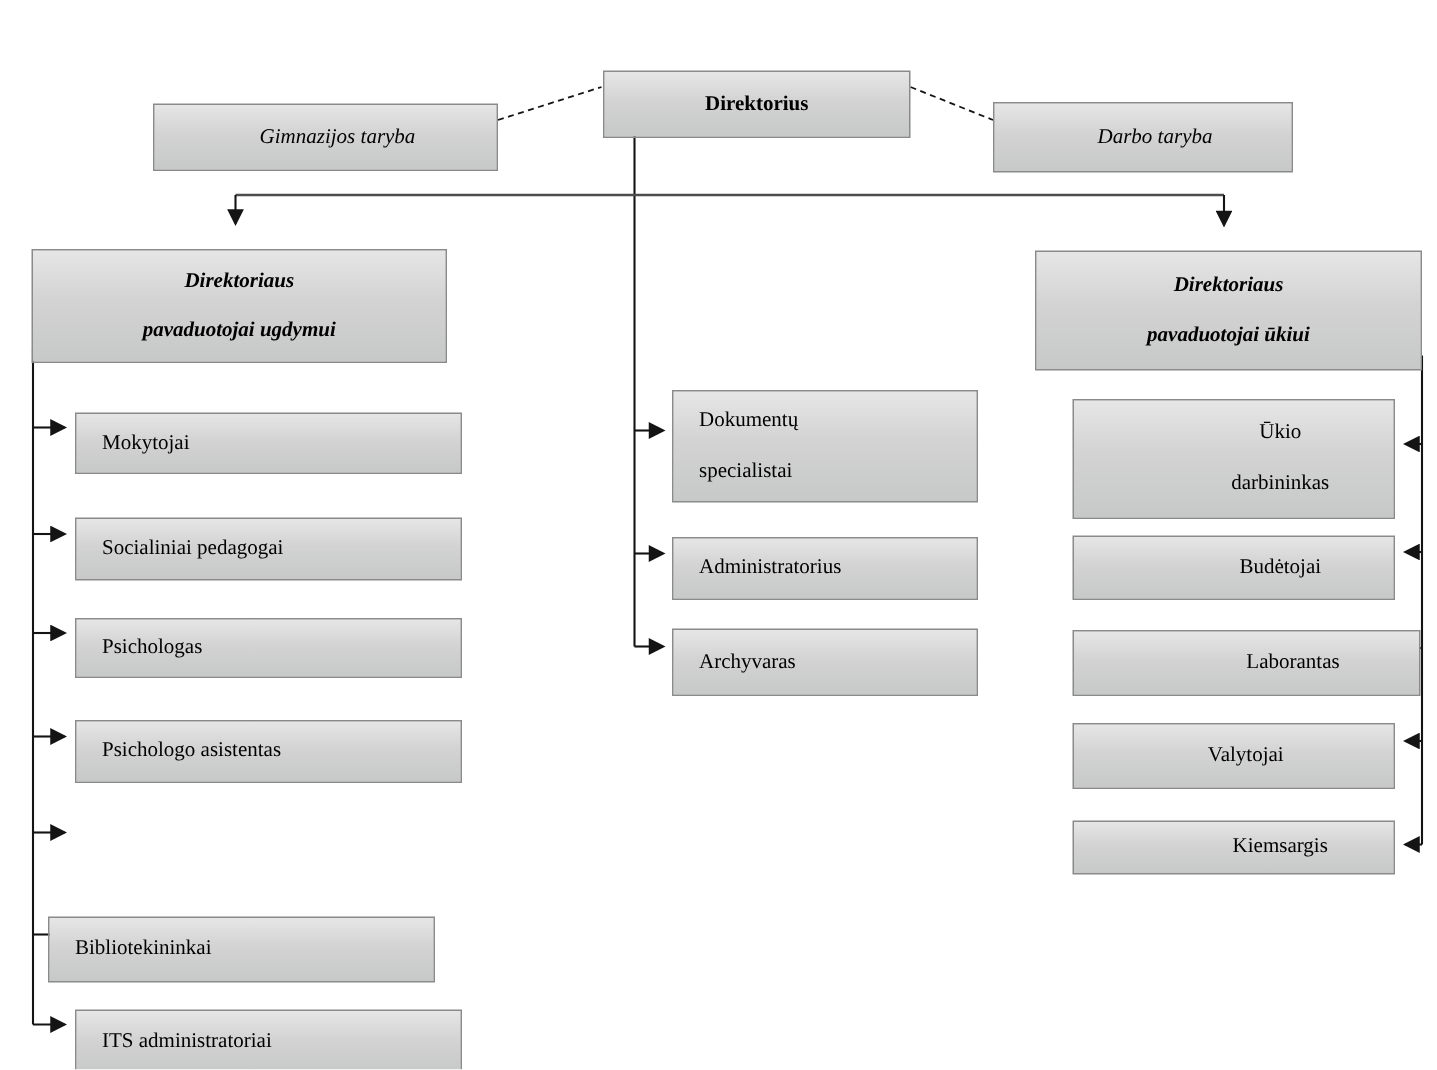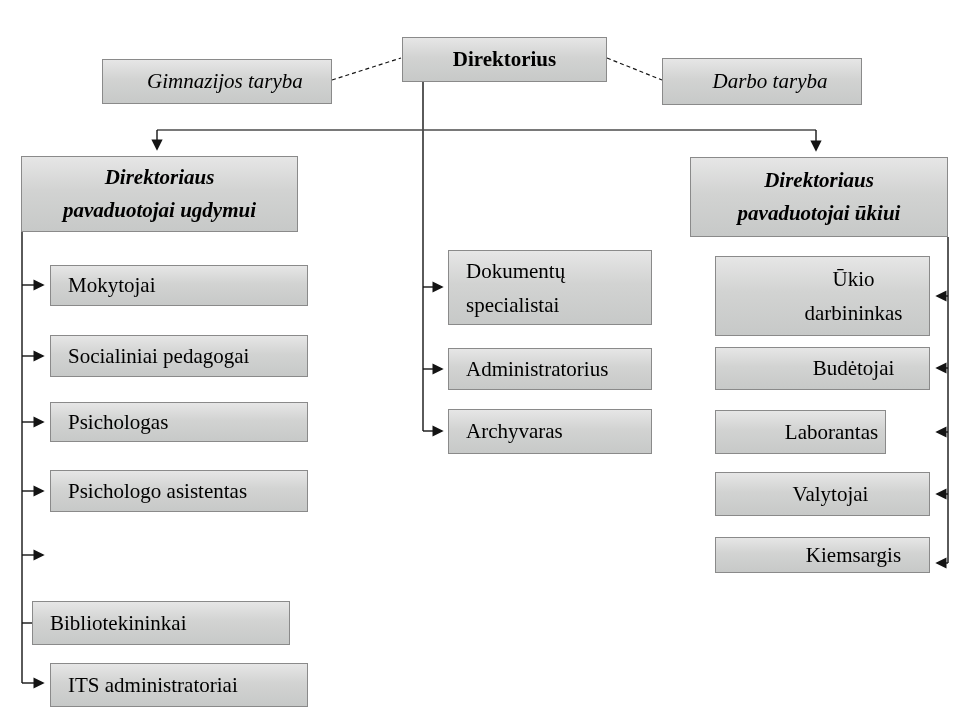--- a/index.html
+++ b/index.html
@@ -20,21 +20,21 @@
   }
   .connectors{position:absolute;left:0;top:0;width:958px;height:713px;}
   .conn{stroke:var(--connector-color);stroke-width:1.4;fill:none;}
   .conn-dashed{stroke:var(--connector-color);stroke-width:1.2;fill:none;stroke-dasharray:4 3;}
   .branch{stroke:var(--branch-line-color);stroke-width:1.6;fill:none;}
   .arrowhead{fill:var(--connector-color);}
   .box{
     position:absolute;box-sizing:border-box;
     background:linear-gradient(180deg,var(--box-fill-top) 0%,#d2d3d2 45%,var(--box-fill-bottom) 100%);
     border:1px solid var(--box-border);
-    font-size:21px;line-height:1.0;
+    font-size:14px;line-height:1.0;margin-top:10px;
   }
   .center{display:flex;align-items:center;justify-content:center;text-align:center;}
   .bold{font-weight:bold;}
   .italic{font-style:italic;padding-left:16px;}
   .bold-italic{font-weight:bold;font-style:italic;}
   .item{display:flex;align-items:center;padding-left:17px;}
   .item-right{display:flex;flex-direction:column;align-items:center;justify-content:center;padding-left:62px;text-align:center;}
   .two-line{display:flex;flex-direction:column;justify-content:center;}
   .two-line span{display:block;line-height:34px;}
   .header-box{display:flex;flex-direction:column;justify-content:center;text-align:center;}
@@ -134,21 +134,21 @@
     <span>Archyvaras</span>
   </div>
 
   <div class="box two-line" style="left:715px;top:256px;width:215px;height:80px;padding-left:62px;text-align:center;">
     <span>Ūkio</span>
     <span>darbininkas</span>
   </div>
   <div class="box item-right" style="left:715px;top:347px;width:215px;height:43px;">
     <span>Budėtojai</span>
   </div>
-  <div class="box item-right" style="left:715px;top:410px;width:171px;height:44px;">
+  <div class="box item-right" style="left:715px;top:410px;width:232px;height:44px;">
     <span>Laborantas</span>
   </div>
   <div class="box item-right" style="left:715px;top:472px;width:215px;height:44px;padding-left:16px;">
     <span>Valytojai</span>
   </div>
   <div class="box item-right" style="left:715px;top:537px;width:215px;height:36px;">
     <span>Kiemsargis</span>
   </div>
 
 </div>

